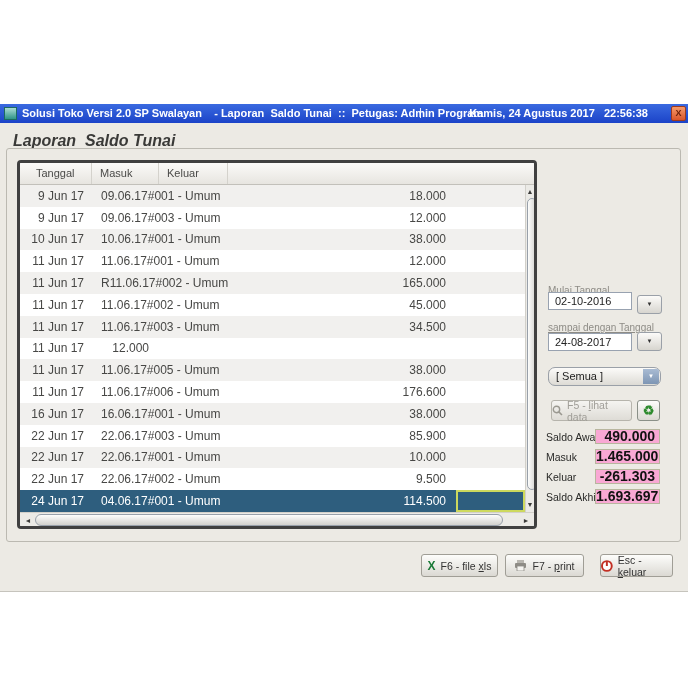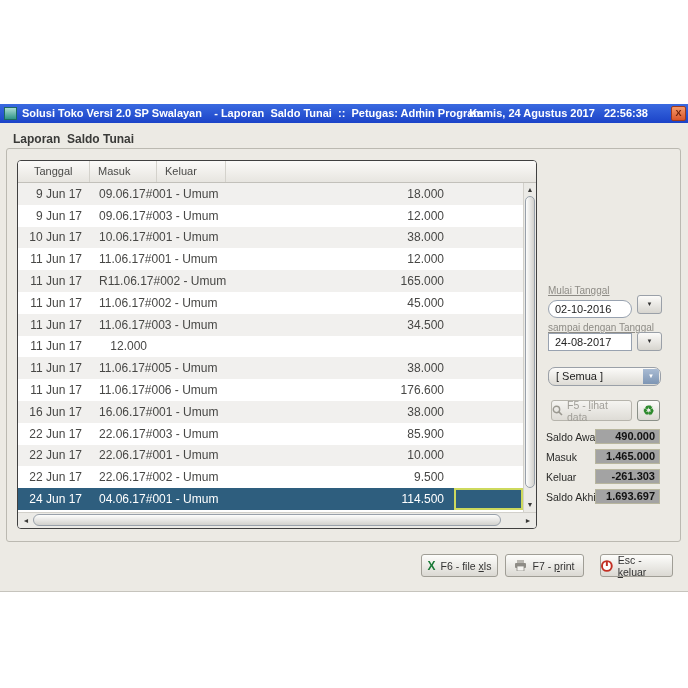--- a/index.html
+++ b/index.html
@@ -11,27 +11,27 @@
     background:linear-gradient(#3a6ae0,#1b43c8); color:#fff; font-weight:bold; font-size:11px; }
   .titlebar .title { position:absolute; left:22px; top:3px; white-space:pre; }
   .titlebar .divider { position:absolute; left:419px; top:2px; font-weight:normal; }
   .titlebar .datetime { position:absolute; right:40px; top:3px; white-space:pre; }
   .win-icon { position:absolute; left:4px; top:3px; width:13px; height:13px;
     background:linear-gradient(#aadcd4,#2f9488); border:1px solid #1c6b60; }
   .close-btn { position:absolute; right:2px; top:2px; width:15px; height:15px;
     background:linear-gradient(#f59a6a,#da552a); border:1px solid #9e3a1c; border-radius:2px;
     color:#6e2008; font-size:9px; font-weight:bold; text-align:center; line-height:13px; cursor:pointer; }
 
-  .caption { position:absolute; left:13px; top:28px; font-size:12px; font-weight:bold; color:#3a3a38; white-space:pre; }
+  .caption { position:absolute; left:13px; top:28px; font-size:16px; font-weight:bold; color:#3a3a38; white-space:pre;font-style:italic; }
   .groupbox { position:absolute; left:6px; top:44px; width:675px; height:394px;
     border:1px solid #bbb9b1; border-radius:3px; }
 
   
   .table { position:absolute; left:17px; top:56px; width:520px; height:369px;
-    background:#fff; border:1px solid #404040; border-radius:4px; overflow:hidden;
+    background:#fff; border:3px solid #404040; border-radius:4px; overflow:hidden;
     display:flex; flex-direction:column; }
   .thead { display:flex; height:22px; flex:none;
     background:linear-gradient(#fbfaf8,#e7e5e0); border-bottom:1px solid #c2c0ba; }
   .th { font-size:11px; color:#4a4a48; line-height:21px; padding-left:8px; border-right:1px solid #d4d2cc; overflow:hidden; white-space:nowrap; }
   .th.c-tanggal { width:72px; padding-left:16px; }
   .th.c-ket     { width:297px; }
   .th.c-masuk   { width:67px; }
   .th.c-keluar  { width:69px; }
   .th.c-spacer  { width:13px; border-right:none; }
   .tmiddle { display:flex; flex:1; }
@@ -74,22 +74,22 @@
     color:#fff; font-size:6px; text-align:center; line-height:15px; }
 
   .f5btn { position:absolute; left:551px; top:296px; width:81px; height:21px;
     background:linear-gradient(#f5f4f1,#dedcd6); border:1px solid #b6b4ac; border-radius:3px;
     font-size:10.5px; color:#a09e98; display:flex; align-items:center; justify-content:center; gap:4px; }
   .refreshbtn { position:absolute; left:637px; top:296px; width:23px; height:21px;
     background:linear-gradient(#fdfdfb,#dbd9d3); border:1px solid #8a9088; border-radius:3px;
     color:#2e8b2e; font-size:13px; font-weight:bold; text-align:center; line-height:19px; cursor:pointer; }
 
   .sumlabel { position:absolute; left:546px; font-size:10.5px; color:#2a2a28; white-space:nowrap; }
-  .sumfield { position:absolute; left:595px; width:65px; height:15px; background:#a3a3a3;
-    border:1px solid #b8b69e; font-size:11px; font-weight:bold; color:#111;
+  .sumfield { position:absolute; left:595px; width:65px; height:15px; background:#f9a8d4;
+    border:1px solid #b8b69e; font-size:14px; font-weight:bold; color:#111;
     text-align:right; padding-right:4px; line-height:13px; }
 
   
   .btn { position:absolute; top:450px; height:23px;
     background:linear-gradient(#fdfdfb,#dbd9d3); border:1px solid #a09e96; border-radius:3px;
     font-size:10.5px; color:#333; display:flex; align-items:center; justify-content:center; gap:5px; cursor:pointer; }
   .u { text-decoration:underline; }
   .btn-f6 { left:421px; width:77px; }
   .btn-f7 { left:505px; width:79px; }
   .btn-esc { left:600px; width:73px;align-items:center; }
@@ -217,21 +217,21 @@
       </div>
     </div>
     <div class="hscroll">
       <span class="sb-glyph hs-left">◄</span>
       <span class="hthumb"></span>
       <span class="sb-glyph hs-right">►</span>
     </div>
   </div>
 
   <div class="flabel" style="top:181px;">Mulai Tanggal</div>
-  <div class="dateinput" style="top:196px;border-radius:9px;">02-10-2016</div>
+  <div class="dateinput" style="top:188px;">02-10-2016</div>
   <div class="dropbtn" style="top:191px;"><span>▼</span></div>
 
   <div class="flabel" style="top:218px;">sampai dengan Tanggal</div>
   <div class="dateinput" style="top:229px;">24-08-2017</div>
   <div class="dropbtn" style="top:228px;"><span>▼</span></div>
 
   <div class="flabel" style="top:265px;">Petugas</div>
   <div class="combo">
     <span class="txt">[ Semua ]</span>
     <span class="arrow">▼</span>

